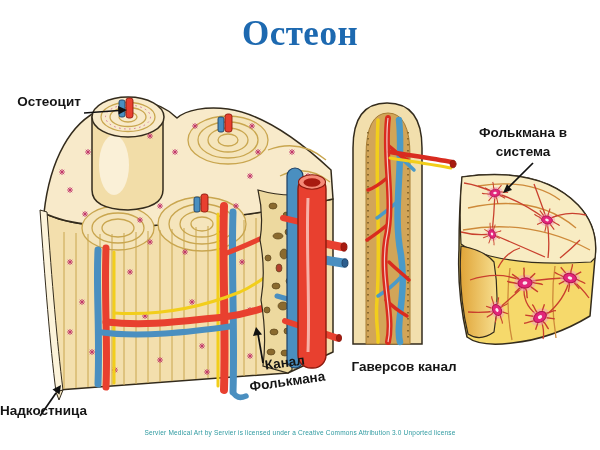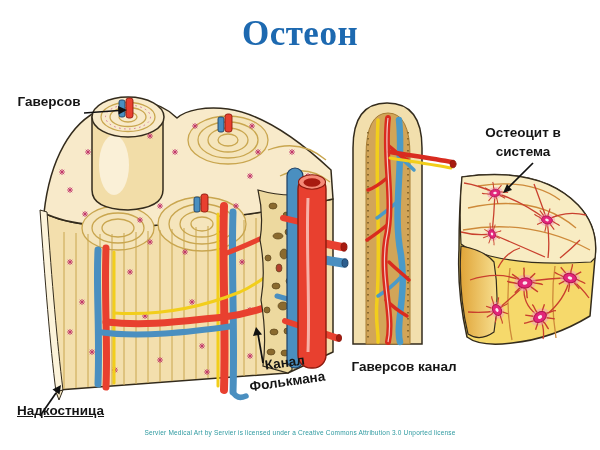--- a/index.html
+++ b/index.html
@@ -14,21 +14,21 @@
   }
   #title{
     position:absolute;top:14px;left:0;width:600px;text-align:center;
     font-family:"Liberation Serif",serif;font-weight:bold;font-size:35px;
     color:#1D69B0;letter-spacing:.5px;
   }
   #lbl-haversian-system{left:4px;top:92px;width:90px;}
   #lbl-osteocyte{left:462px;top:123px;width:122px;}
   #lbl-volkmann{left:234px;top:353px;width:104px;transform:rotate(-8deg);}
   #lbl-haversian-canal{left:344px;top:357px;width:120px;text-align:center;}
-  #lbl-periosteum{left:17px;top:401px;text-align:right;text-decoration:underline;}
+  #lbl-periosteum{left:0;top:401px;text-align:right;}
   #attribution{
     position:absolute;top:429px;left:0;width:600px;text-align:center;
     font-size:6.5px;font-weight:400;color:#2E9AA0;letter-spacing:.2px;
   }
 </style>
 </head>
 <body>
 
 <div id="slide">
 
@@ -264,25 +264,25 @@
       <g>
         <line x1="40" y1="416" x2="56" y2="393"></line>
         <polygon points="61,385 59.5,394.5 52.5,389.5" stroke="none"></polygon>
       </g>
     </g>
   </svg>
 
   <div id="title">Остеон</div>
 
   <div id="lbl-haversian-system" class="lbl">
-    <div>Гаверсов</div>
+    <div>Остеоцит</div>
   </div>
 
   <div id="lbl-osteocyte" class="lbl">
-    <div>Остеоцит в</div>
+    <div>Фолькмана в</div>
     <div>система</div>
   </div>
 
   <div id="lbl-volkmann" class="lbl">
     <div>Канал</div>
     <div>Фолькмана</div>
   </div>
 
   <div id="lbl-haversian-canal" class="lbl">Гаверсов канал</div>
 

